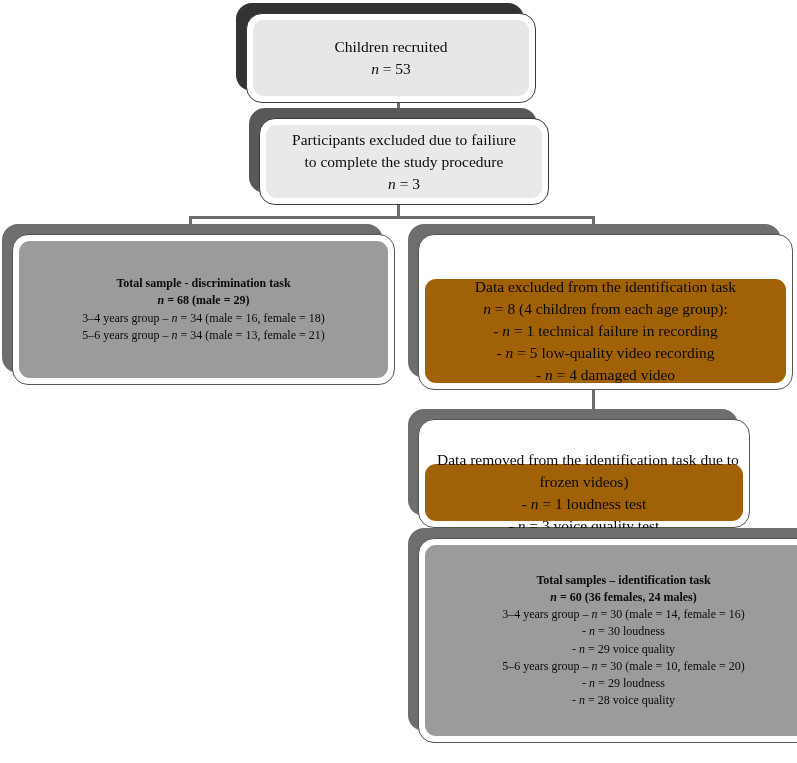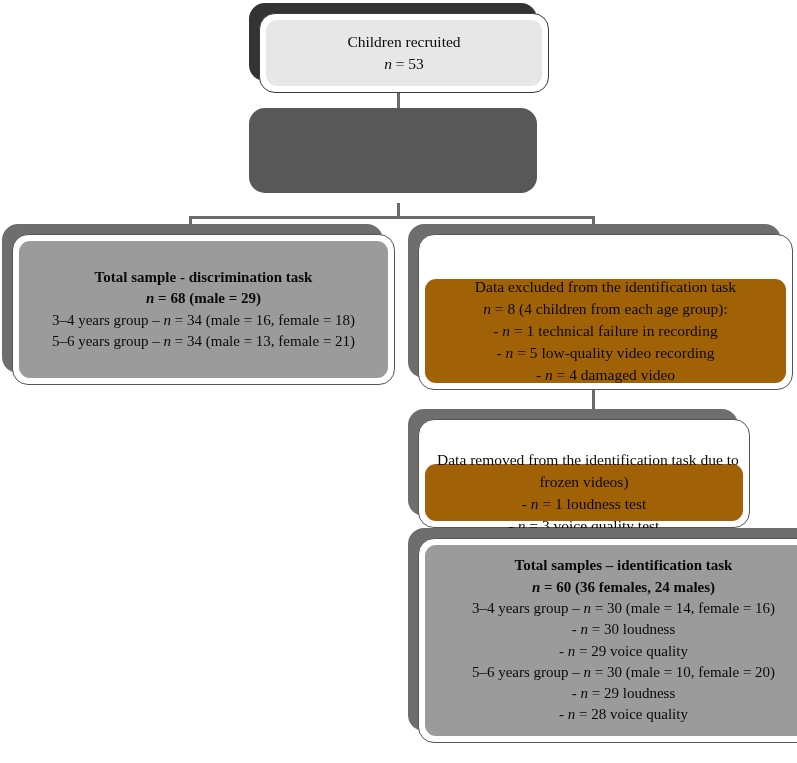--- a/index.html
+++ b/index.html
@@ -86,28 +86,28 @@
     line-height: 1.42;
     color: #0a0a0a;
     text-align: center;
     white-space: nowrap;
   }
   .line.left { text-align: center; }
   .line.bold { font-weight: bold; }
   .n { font-style: italic; }
 
   
-  #node-recruited   { left: 249px; top: 3px;   width: 300px; height: 90px; }
+  #node-recruited   { left: 236px; top: 3px;   width: 300px; height: 100px; }
   #node-excluded    { left: 249px; top: 108px; width: 300px; height: 97px; }
   #node-discrim     { left: 2px;   top: 224px; width: 393px; height: 161px; }
   #node-dataexcl    { left: 408px; top: 224px; width: 385px; height: 166px; }
   #node-frozen      { left: 408px; top: 409px; width: 342px; height: 119px; }
   #node-identif     { left: 408px; top: 528px; width: 421px; height: 215px; }
 
-  #node-discrim .line, #node-identif .line { font-size: 15px; }
+  #node-discrim .line, #node-identif .line { font-size: 12px; }
 </style>
 </head>
 <body>
 
 <div id="flowchart">
 
   <div class="conn conn-v" style="left:397px; top:88px; height:25px;"></div>
 
   <div class="conn conn-v" style="left:397px; top:203px; height:16px;"></div>
   <div class="conn conn-h" style="left:189px; top:216px; width:406px;"></div>
@@ -124,20 +124,29 @@
         <div class="line">Children recruited</div>
         <div class="line">
           <span class="n">n</span><span> = 53</span>
         </div>
       </div>
     </div>
   </div>
 
   <div class="node mid" id="node-excluded">
     <div class="plate"></div>
+    <div class="face">
+      <div class="inner">
+        <div class="line">Participants excluded due to failiure</div>
+        <div class="line">to complete the study procedure</div>
+        <div class="line">
+          <span class="n">n</span><span> = 3</span>
+        </div>
+      </div>
+    </div>
   </div>
 
   <div class="node gray" id="node-discrim">
     <div class="plate"></div>
     <div class="face">
       <div class="inner">
         <div class="line bold">Total sample - discrimination task</div>
         <div class="line bold">
           <span class="n">n</span><span> = 68 (male = 29)</span>
         </div>

